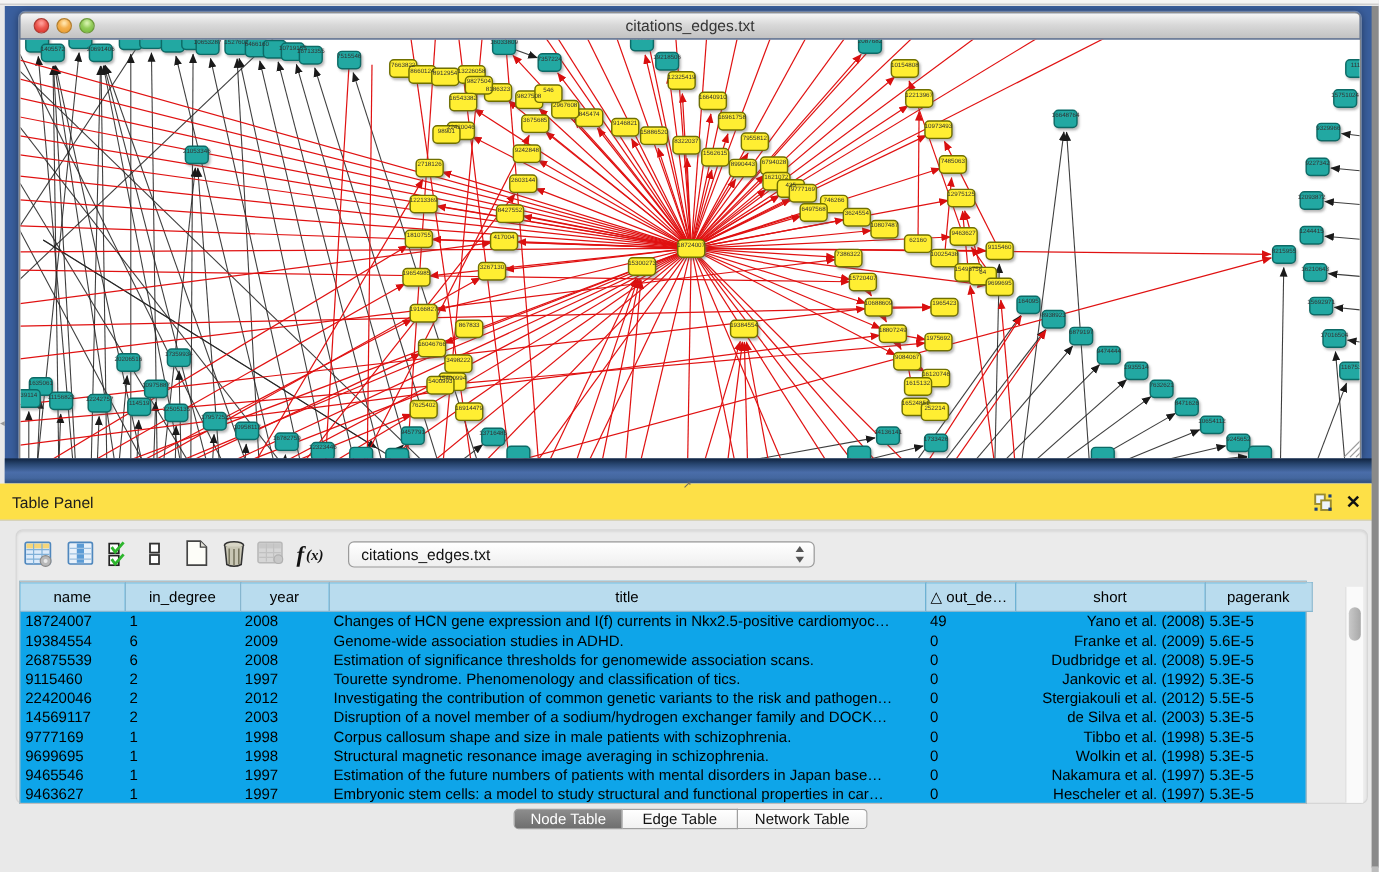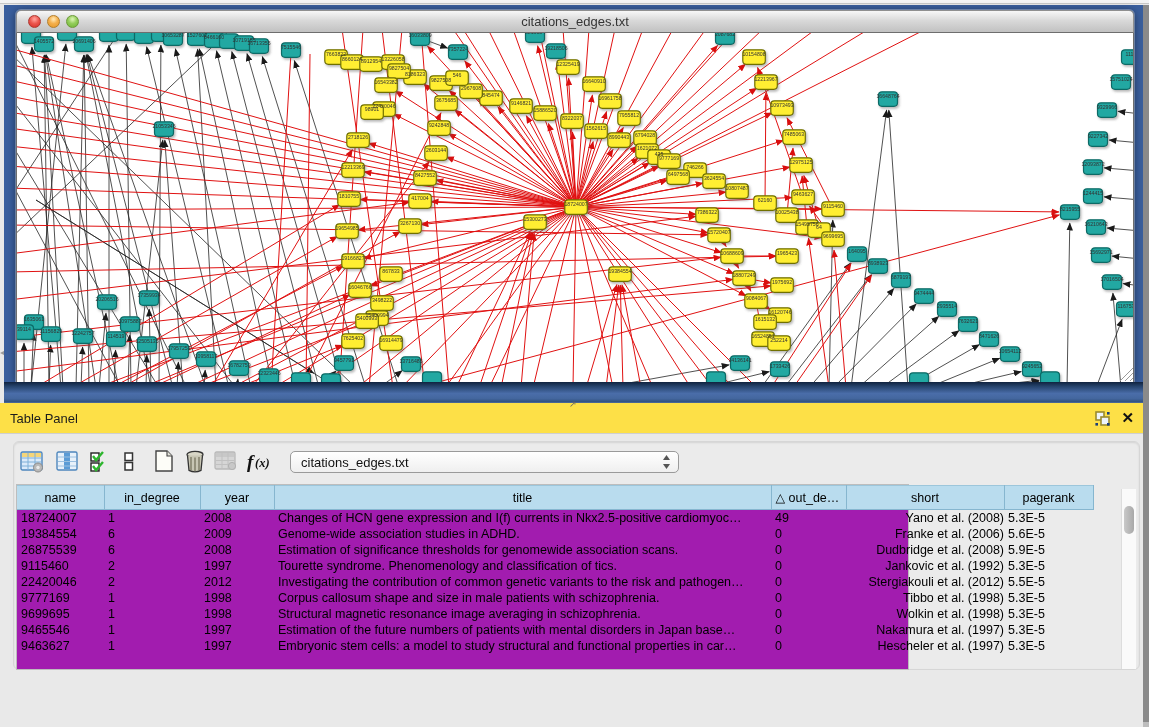--- a/index.html
+++ b/index.html
@@ -24,21 +24,21 @@
 
 #tp{position:absolute;left:0;top:403px;width:1149px;height:324px;background:#e9e9e9}
 #tphead{position:absolute;left:0;top:0;width:1143px;height:31px;background:#fde047;border-bottom:1px solid #cfcfcf}
 #tphead .t{position:absolute;left:10px;top:8px;font-size:13px;color:#1c1c1c}
 #box{position:absolute;left:13px;top:38px;width:1127px;height:229px;background:#ebebeb;border:1px solid #d6d6d6;
  border-radius:6px;box-shadow:inset 0 1px 2px rgba(0,0,0,.10)}
 #toolbar{position:absolute;left:0;top:0;width:100%;height:46px}
 #combo{position:absolute;left:276px;top:9px;width:389px;height:22px;border:1px solid #9a9a9a;border-radius:5px;
  background:linear-gradient(#ffffff,#efefef);font-size:13px;color:#111;padding:3px 0 0 10px}
 #combo .ud{position:absolute;right:7px;top:2px}
-#tbl{position:absolute;left:2px;top:42px;width:893px;height:186px;background:#a21caf;border:1px solid #bdbdbd}
+#tbl{position:absolute;left:2px;top:42px;width:1073px;height:186px;background:#0ea5e9;border:1px solid #bdbdbd}
 table{border-collapse:collapse;table-layout:fixed;width:1076px;font-size:12.5px;color:#000}
 td,th{box-sizing:border-box}
 th{background:#b9dcee;border-right:1px solid #86b6cf;border-top:1px solid #9cc6db;border-bottom:1px solid #86b6cf;
  font-weight:normal;font-size:12.5px;height:24px;padding:0;overflow:hidden;white-space:nowrap}
 td{height:16px;padding:0 0 0 4px;overflow:hidden;white-space:nowrap}
 .c1{width:87px}.c2{width:96px}.c3{width:74px}.c4{width:497px}.c5{width:75px}.c6{width:158px}.c7{width:89px}
 td.c6{text-align:right}
 #vsb{position:absolute;right:3px;top:47px;width:15px;height:180px;background:#fafafa;border-left:1px solid #ddd}
 #vsb .th{position:absolute;left:2px;top:17px;width:10px;height:28px;background:linear-gradient(90deg,#c9c9c9,#a8a8a8);border-radius:5px}
 
@@ -674,21 +674,21 @@
                 <td class="c5">49</td>
                 <td class="c6">Yano et al. (2008)</td>
                 <td class="c7">5.3E‑5</td>
               </tr>
               <tr>
                 <td class="c1">19384554</td>
                 <td class="c2">6</td>
                 <td class="c3">2009</td>
                 <td class="c4">Genome‑wide association studies in ADHD.</td>
                 <td class="c5">0</td>
-                <td class="c6">Franke et al. (2006)</td>
+                <td class="c6">Franke et al. (2009)</td>
                 <td class="c7">5.6E‑5</td>
               </tr>
               <tr>
                 <td class="c1">26875539</td>
                 <td class="c2">6</td>
                 <td class="c3">2008</td>
                 <td class="c4">Estimation of significance thresholds for genomewide association scans.</td>
                 <td class="c5">0</td>
                 <td class="c6">Dudbridge et al. (2008)</td>
                 <td class="c7">5.9E‑5</td>
@@ -703,20 +703,29 @@
                 <td class="c7">5.3E‑5</td>
               </tr>
               <tr>
                 <td class="c1">22420046</td>
                 <td class="c2">2</td>
                 <td class="c3">2012</td>
                 <td class="c4">Investigating the contribution of common genetic variants to the risk and pathogen…</td>
                 <td class="c5">0</td>
                 <td class="c6">Stergiakouli et al. (2012)</td>
                 <td class="c7">5.5E‑5</td>
+              </tr>
+              <tr>
+                <td class="c1">14569117</td>
+                <td class="c2">2</td>
+                <td class="c3">2003</td>
+                <td class="c4">Disruption of a novel member of a sodium/hydrogen exchanger family and DOCK…</td>
+                <td class="c5">0</td>
+                <td class="c6">de Silva et al. (2003)</td>
+                <td class="c7">5.3E‑5</td>
               </tr>
               <tr>
                 <td class="c1">9777169</td>
                 <td class="c2">1</td>
                 <td class="c3">1998</td>
                 <td class="c4">Corpus callosum shape and size in male patients with schizophrenia.</td>
                 <td class="c5">0</td>
                 <td class="c6">Tibbo et al. (1998)</td>
                 <td class="c7">5.3E‑5</td>
               </tr>
@@ -747,17 +756,22 @@
                 <td class="c6">Hescheler et al. (1997)</td>
                 <td class="c7">5.3E‑5</td>
               </tr>
      </tbody>
           </table>
         </div>
      <div id="vsb">
           <div class="th"></div>
         </div>
    </div>
+   <div id="seg">
+        <div style="width:91px">Node Table</div>
+        <div style="width:96px">Edge Table</div>
+        <div style="width:108px">Network Table</div>
+      </div>
  </div>
  <div id="rstrip"></div>
     <div id="rstrip2"></div>
  <div id="cursor">↗</div>
  <div style="position:absolute;left:0px;top:348px;width:5px;height:10px;color:#9a9a9a;font-size:8px;line-height:10px">◂</div>
 </div>
 </body></html>

